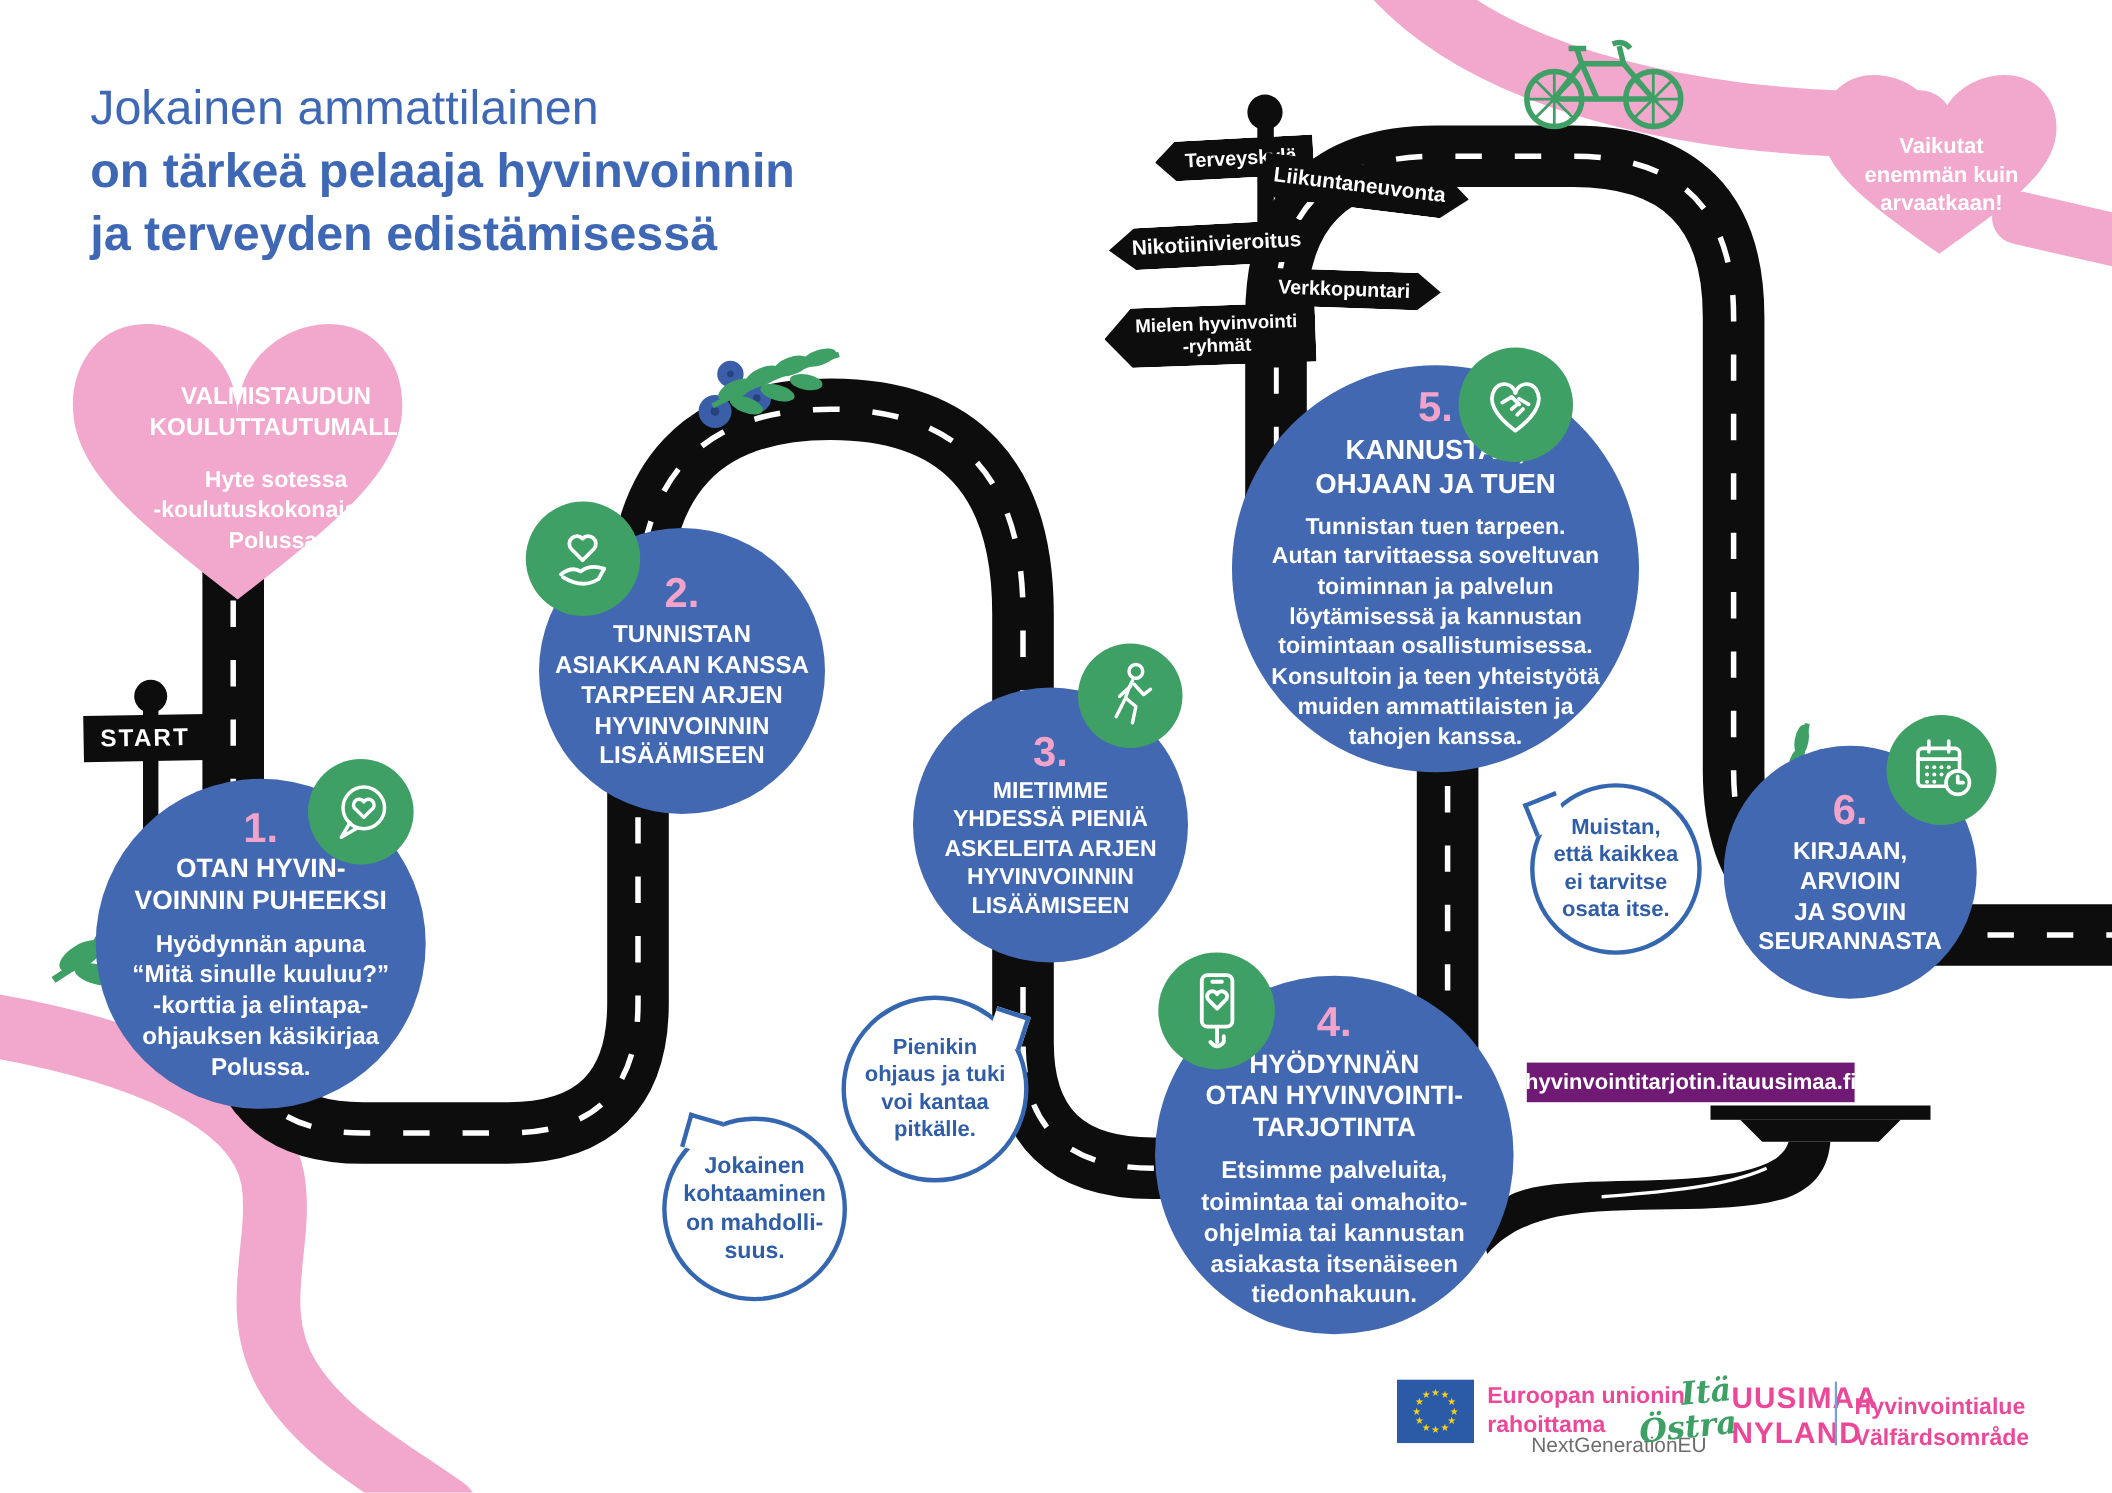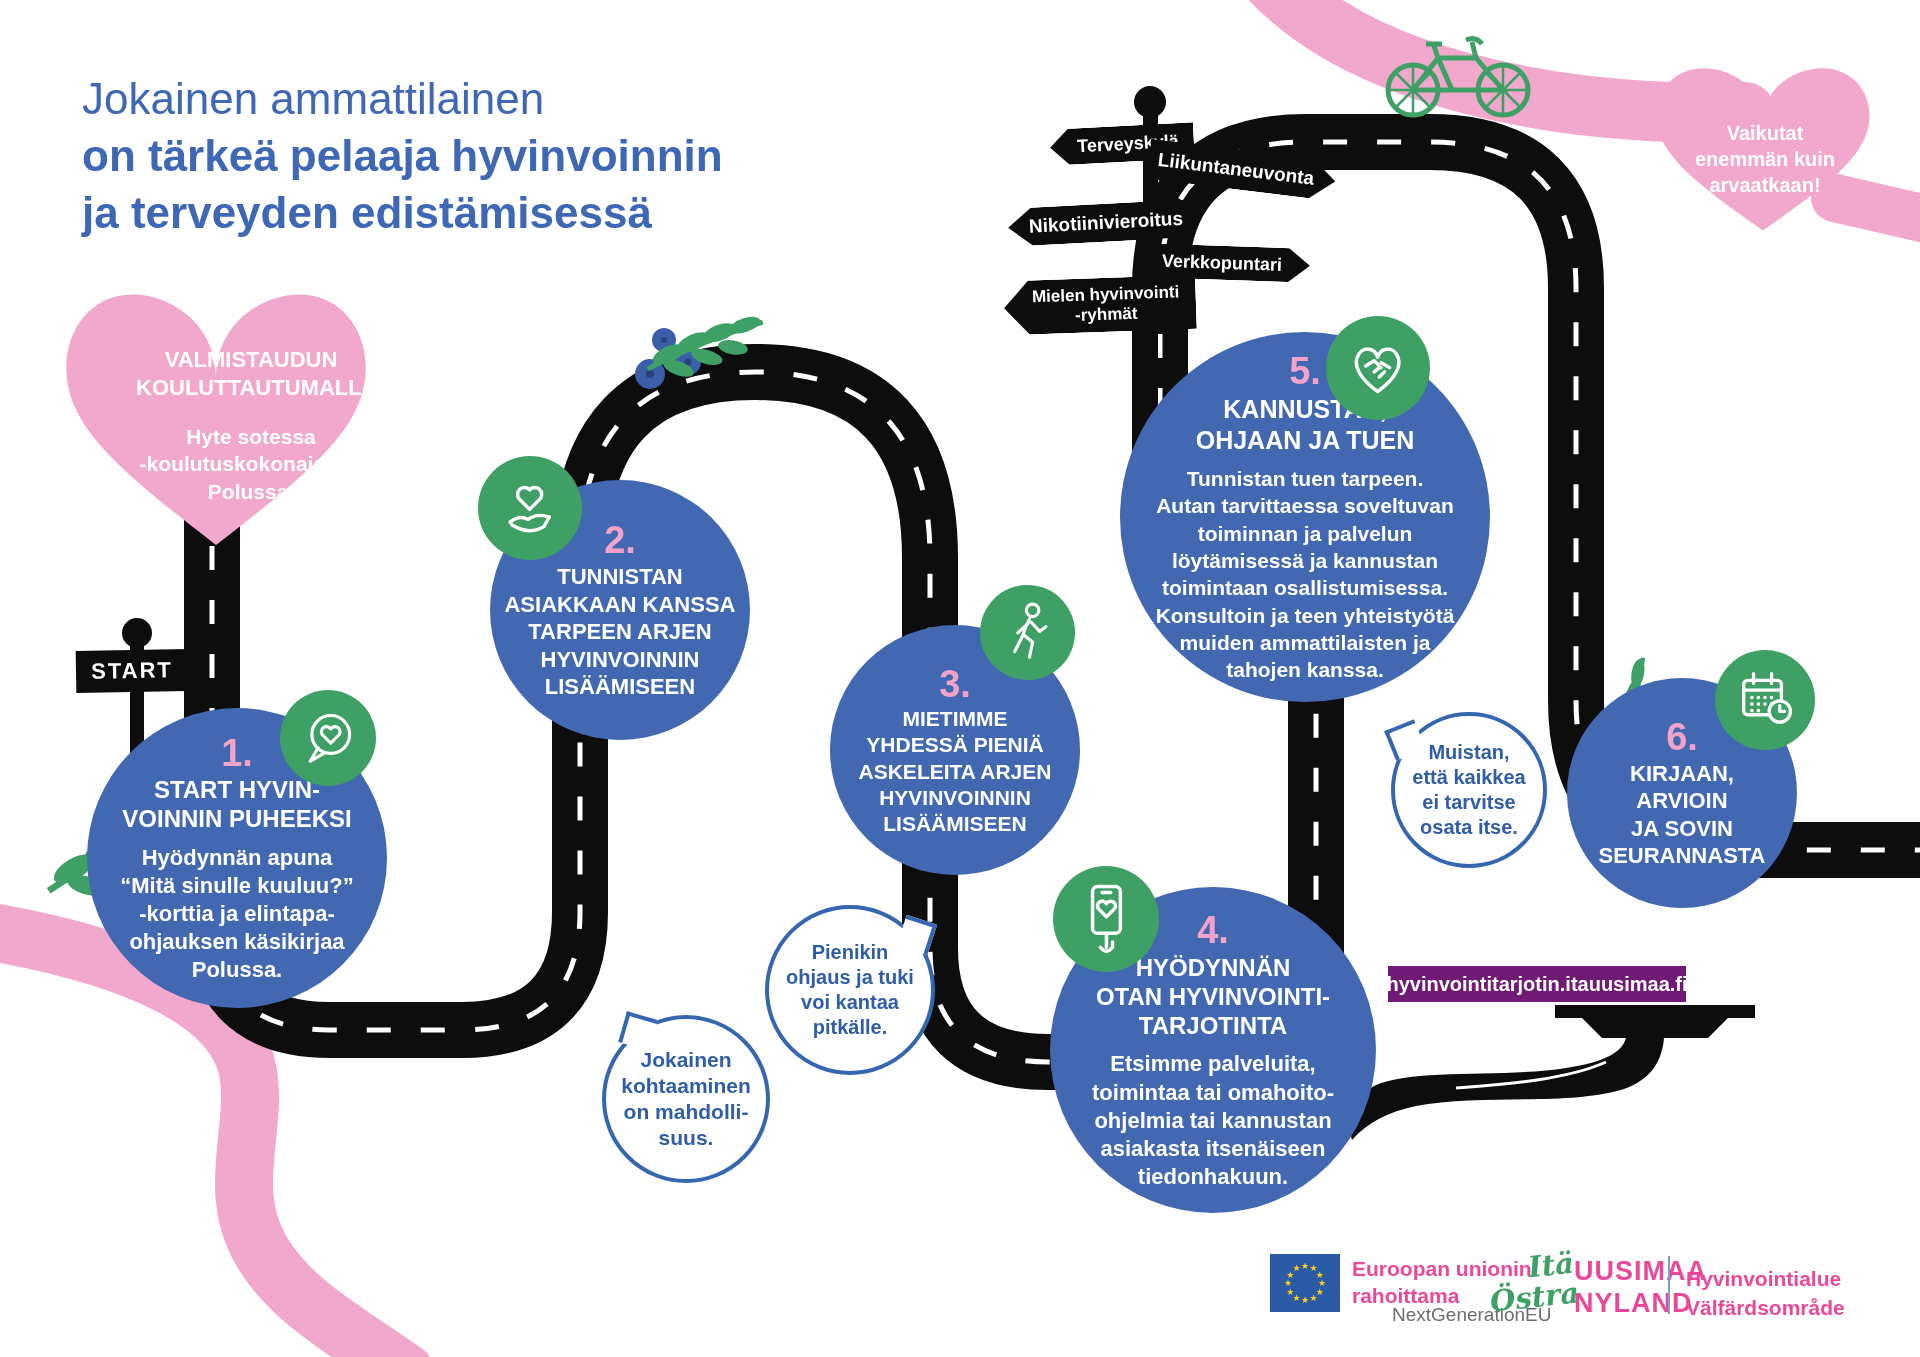--- a/index.html
+++ b/index.html
@@ -144,21 +144,21 @@
 
 <div class="sign pleft" style="left:1050px;top:126px;width:132px;height:36px;font-size:18px;transform:rotate(-3deg);">Terveyskylä</div>
 <div class="sign pright" style="left:1148px;top:150px;width:176px;height:40px;font-size:19px;transform:rotate(7deg);">Liikuntaneuvonta</div>
 <div class="sign pleft" style="left:1008px;top:204px;width:172px;height:38px;font-size:19px;transform:rotate(-3deg);">Nikotiinivieroitus</div>
 <div class="sign pright" style="left:1146px;top:246px;width:152px;height:34px;font-size:18px;transform:rotate(2deg);">Verkkopuntari</div>
 <div class="sign pleft" style="left:1004px;top:278px;width:180px;height:54px;font-size:17px;transform:rotate(-2deg);">Mielen hyvinvointi
 -ryhmät</div>
 
 <div class="step" style="left:87px;top:708px;width:300px;height:300px;">
   <div class="num">1.</div>
-  <div class="stitle" style="font-size:24px;line-height:1.22;">START HYVIN-
+  <div class="stitle" style="font-size:24px;line-height:1.22;">OTAN HYVIN-
 VOINNIN PUHEEKSI</div>
   <div class="sbody" style="font-size:22px;line-height:1.28;">Hyödynnän apuna
 “Mitä sinulle kuuluu?”
 -korttia ja elintapa-
 ohjauksen käsikirjaa
 Polussa.</div>
 </div>
 <div class="step" style="left:490px;top:480px;width:260px;height:260px;">
   <div class="num">2.</div>
   <div class="stitle" style="font-size:22px;line-height:1.25;">TUNNISTAN

